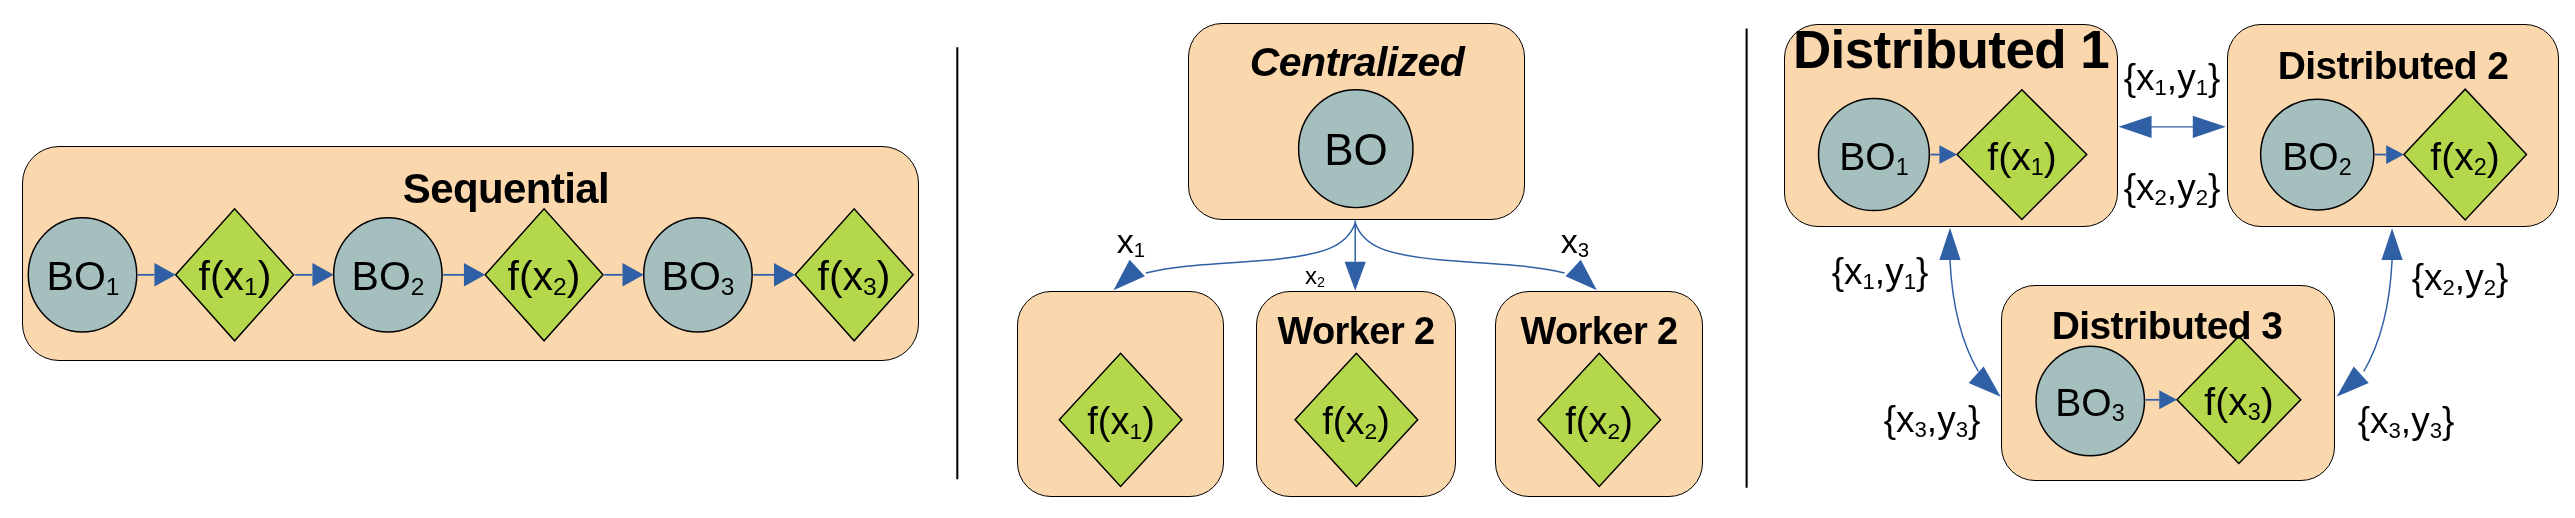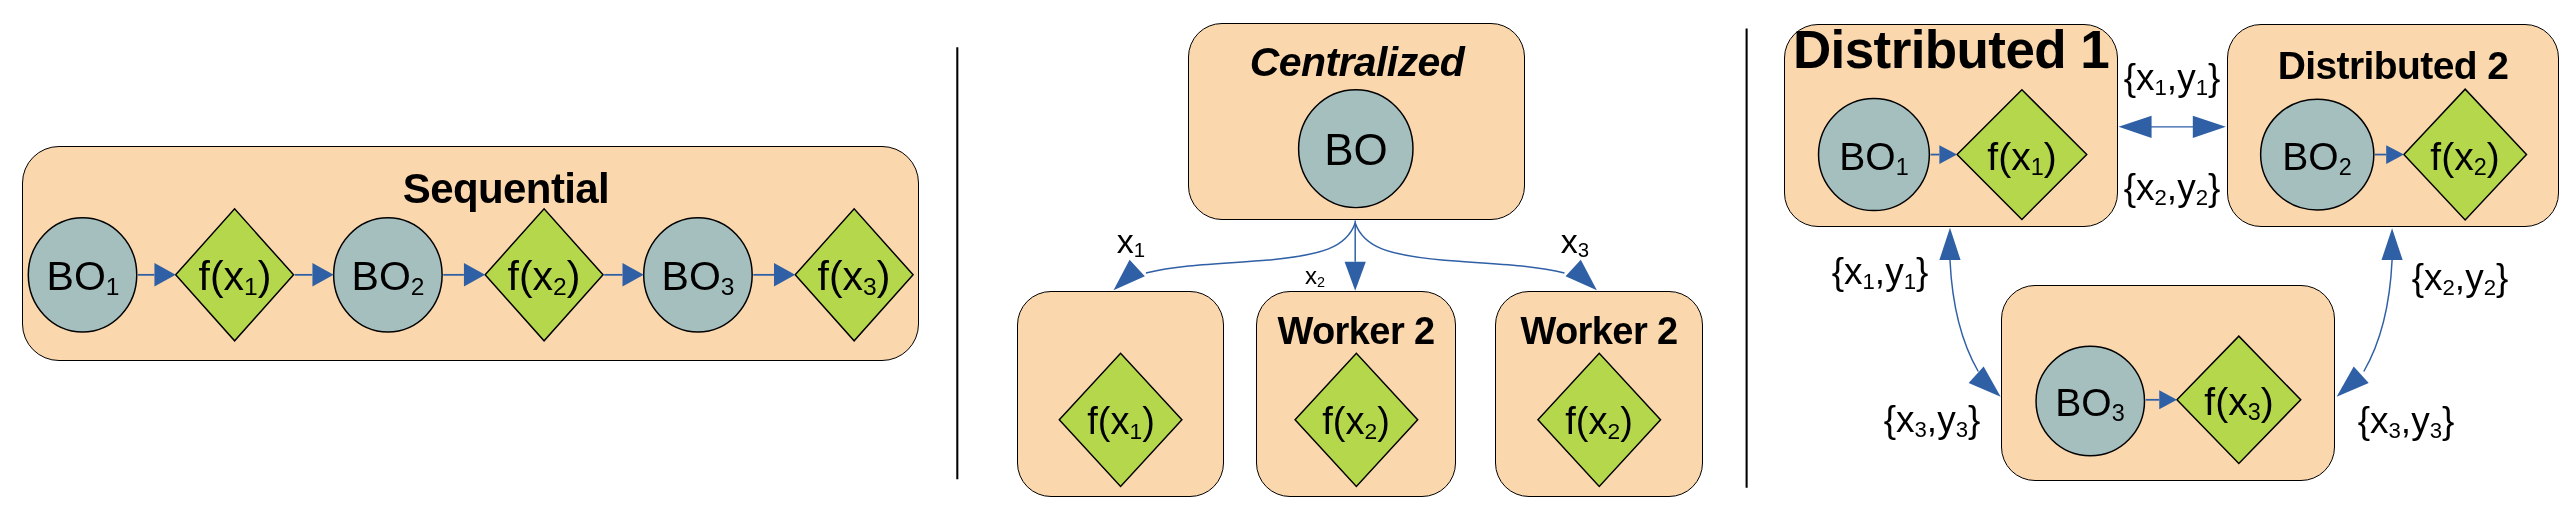--- a/index.html
+++ b/index.html
@@ -108,20 +108,21 @@
   <div class="lbl" style="left:1315px;top:276px;font-size:24px;"><span>x</span><span class="s">2</span></div>
   <div class="lbl" style="left:1575px;top:241px;font-size:34px;"><span>x</span><span class="s">3</span></div>
   <div class="lbl t" style="left:1356px;top:331px;font-size:38px;"><span>Worker 2</span></div>
   <div class="lbl t" style="left:1599px;top:331px;font-size:38px;"><span>Worker 2</span></div>
   <div class="lbl" style="left:1121px;top:421px;font-size:38px;"><span>f(x</span><span class="s">1</span><span>)</span></div>
   <div class="lbl" style="left:1356px;top:421px;font-size:38px;"><span>f(x</span><span class="s">2</span><span>)</span></div>
   <div class="lbl" style="left:1599px;top:421px;font-size:38px;"><span>f(x</span><span class="s">2</span><span>)</span></div>
 
   <div class="lbl t" style="left:1951px;top:49px;font-size:53px;"><span>Distributed 1</span></div>
   <div class="lbl t" style="left:2393px;top:65px;font-size:39px;"><span>Distributed 2</span></div>
+  <div class="lbl t" style="left:2167px;top:325px;font-size:39px;"><span>Distributed 3</span></div>
   <div class="lbl" style="left:1874px;top:156px;font-size:39px;"><span>BO</span><span class="s">1</span></div>
   <div class="lbl" style="left:2022px;top:156px;font-size:39px;"><span>f(x</span><span class="s">1</span><span>)</span></div>
   <div class="lbl" style="left:2317px;top:156px;font-size:39px;"><span>BO</span><span class="s">2</span></div>
   <div class="lbl" style="left:2465px;top:156px;font-size:39px;"><span>f(x</span><span class="s">2</span><span>)</span></div>
   <div class="lbl" style="left:2090px;top:402px;font-size:39px;"><span>BO</span><span class="s">3</span></div>
   <div class="lbl" style="left:2239px;top:401px;font-size:39px;"><span>f(x</span><span class="s">3</span><span>)</span></div>
 
   <div class="lbl" style="left:2172px;top:77px;font-size:37px;"><span>{x</span><span class="s">1</span><span>,y</span><span class="s">1</span><span>}</span></div>
   <div class="lbl" style="left:2172px;top:187px;font-size:37px;"><span>{x</span><span class="s">2</span><span>,y</span><span class="s">2</span><span>}</span></div>
   <div class="lbl" style="left:1880px;top:271px;font-size:37px;"><span>{x</span><span class="s">1</span><span>,y</span><span class="s">1</span><span>}</span></div>

